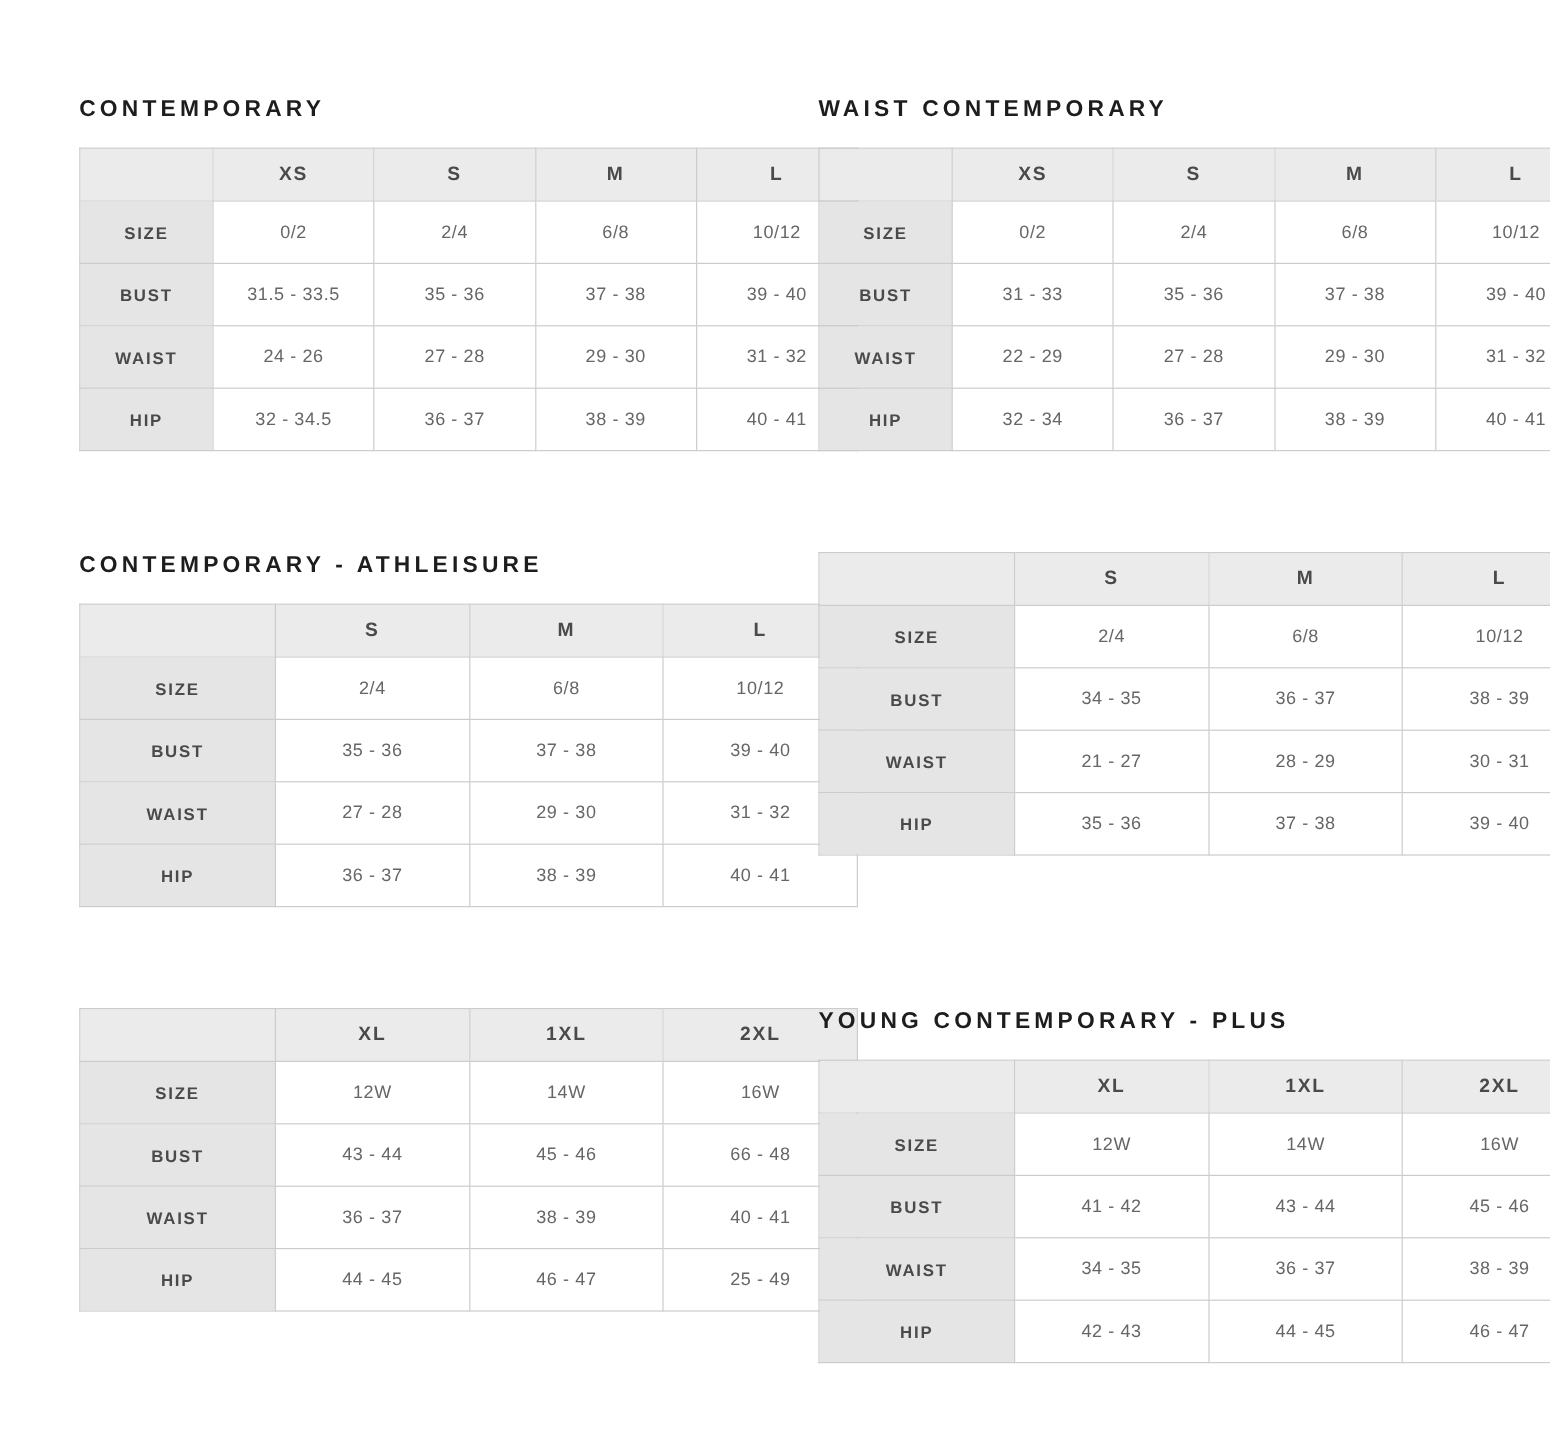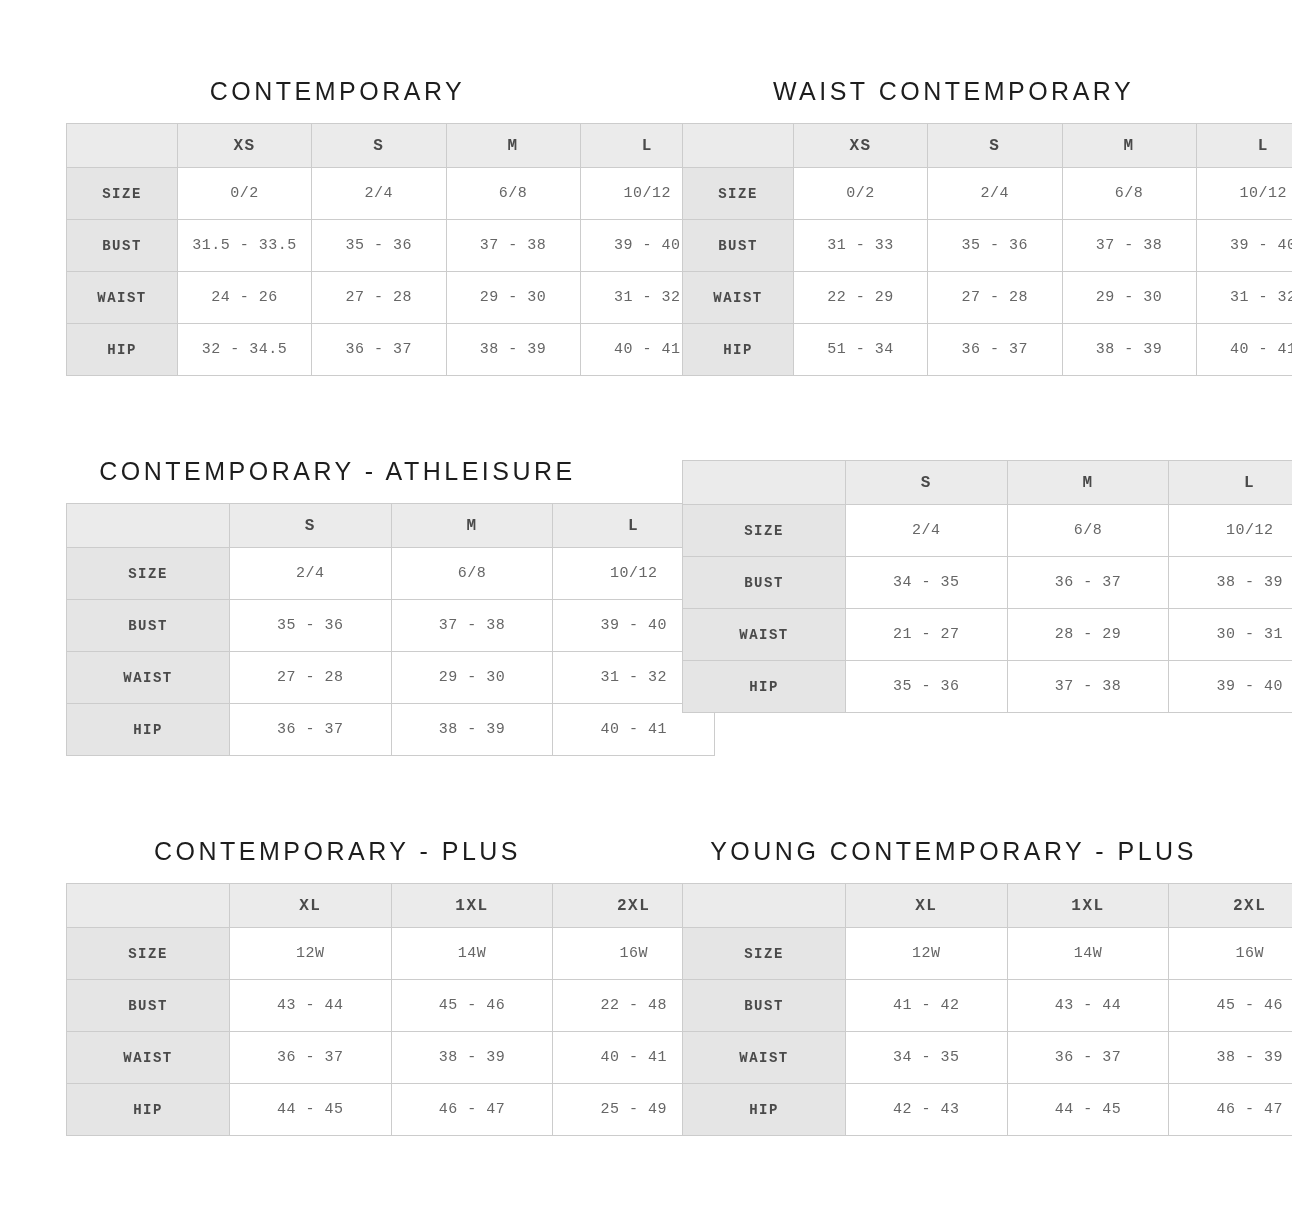--- a/index.html
+++ b/index.html
@@ -12,34 +12,33 @@
   }
   .grid {
     display: grid;
     grid-template-columns: 543px 543px;
     column-gap: 73px;
     row-gap: 84px;
     padding: 80px 66px 84px 66px;
   }
   .chart-section { width: 543px; }
   .chart-title {
-    font-size: 25px;
-    font-weight: 400;
+    font-size: 19px;
+    font-weight: 700;
     letter-spacing: 3.5px;
     color: var(--title-color, #1d1d1d);
-    text-align: center;
+    text-align: left;
     line-height: 23px;
     margin-bottom: 20px;
     white-space: nowrap;
   }
   table.size-table {
     border-collapse: collapse;
     table-layout: fixed;
     width: 649px;
-    font-family: Liberation Mono, monospace;
   }
   .size-table th, .size-table td {
     border: 1px solid var(--border-color, #cccccc);
     text-align: center;
     vertical-align: middle;
     overflow: hidden;
   }
   .size-table thead th {
     height: 44px;
     background: var(--header-bg, #ebebeb);
@@ -145,21 +144,21 @@
           </tr>
           <tr>
             <th scope="row">WAIST</th>
             <td>22 - 29</td>
             <td>27 - 28</td>
             <td>29 - 30</td>
             <td>31 - 32</td>
           </tr>
           <tr>
             <th scope="row">HIP</th>
-            <td>51 - 34</td>
+            <td>32 - 34</td>
             <td>36 - 37</td>
             <td>38 - 39</td>
             <td>40 - 41</td>
           </tr>
         </tbody>
       </table>
   </section>
 
   <section class="chart-section">
     <h2 class="chart-title">CONTEMPORARY - ATHLEISURE</h2>
@@ -234,42 +233,41 @@
             <th scope="row">HIP</th>
             <td>35 - 36</td>
             <td>37 - 38</td>
             <td>39 - 40</td>
           </tr>
         </tbody>
       </table>
   </section>
 
   <section class="chart-section">
-    <h2 class="chart-title">CONTEMPORARY - PLUS</h2>
     <table class="size-table cols-4">
         <thead>
           <tr>
             <th></th>
             <th>XL</th>
             <th>1XL</th>
             <th>2XL</th>
           </tr>
         </thead>
         <tbody>
           <tr>
             <th scope="row">SIZE</th>
             <td>12W</td>
             <td>14W</td>
             <td>16W</td>
           </tr>
           <tr>
             <th scope="row">BUST</th>
             <td>43 - 44</td>
             <td>45 - 46</td>
-            <td>22 - 48</td>
+            <td>66 - 48</td>
           </tr>
           <tr>
             <th scope="row">WAIST</th>
             <td>36 - 37</td>
             <td>38 - 39</td>
             <td>40 - 41</td>
           </tr>
           <tr>
             <th scope="row">HIP</th>
             <td>44 - 45</td>

